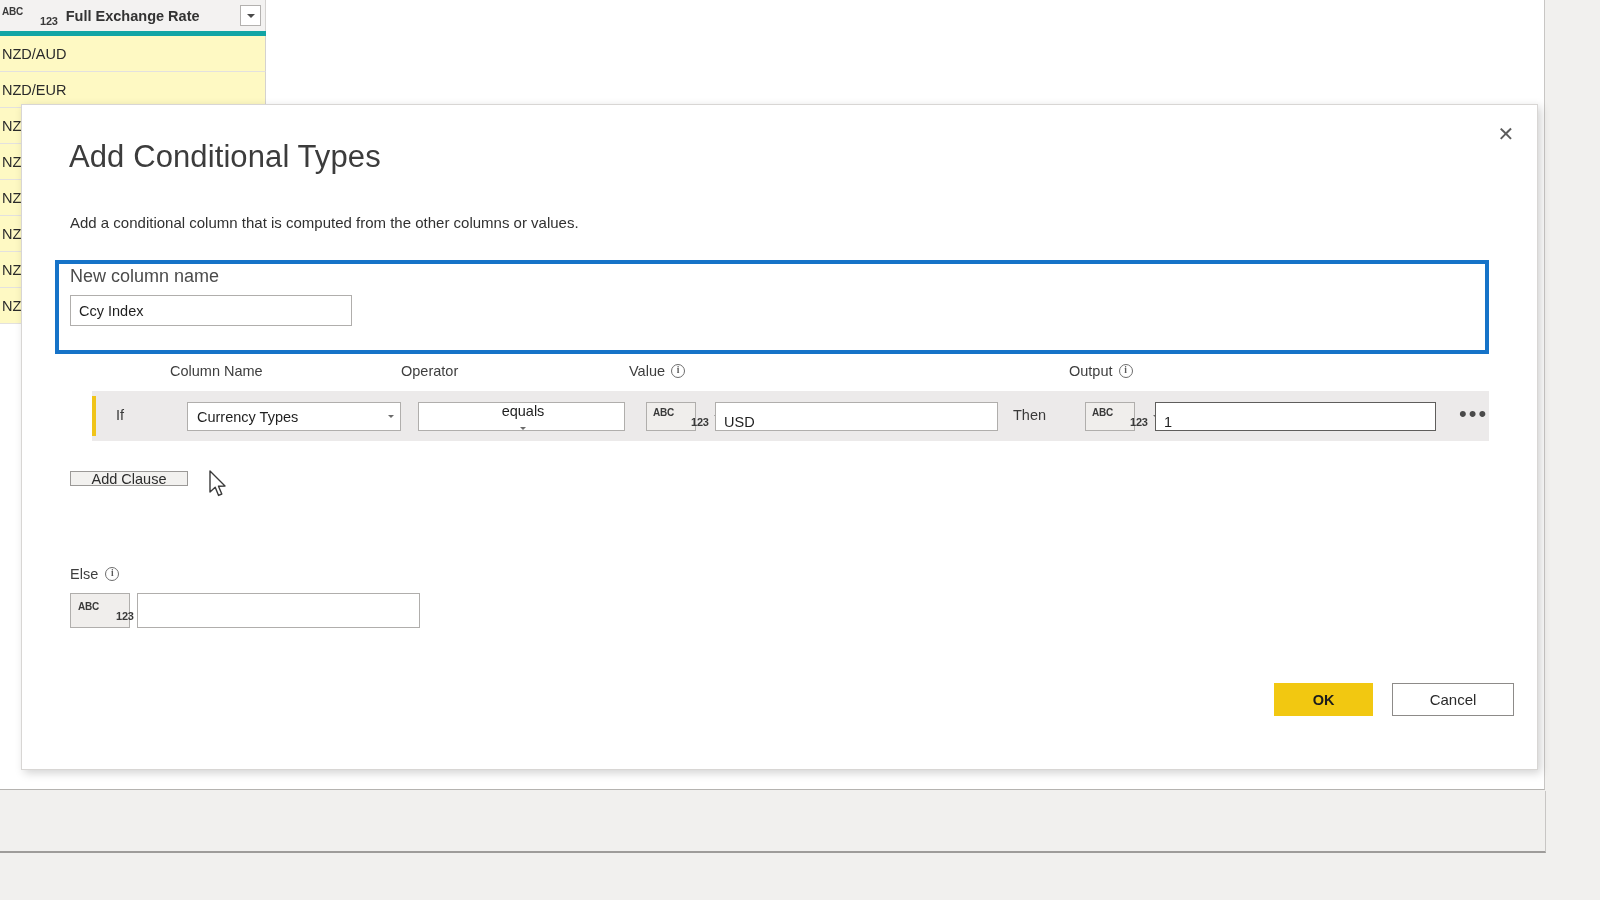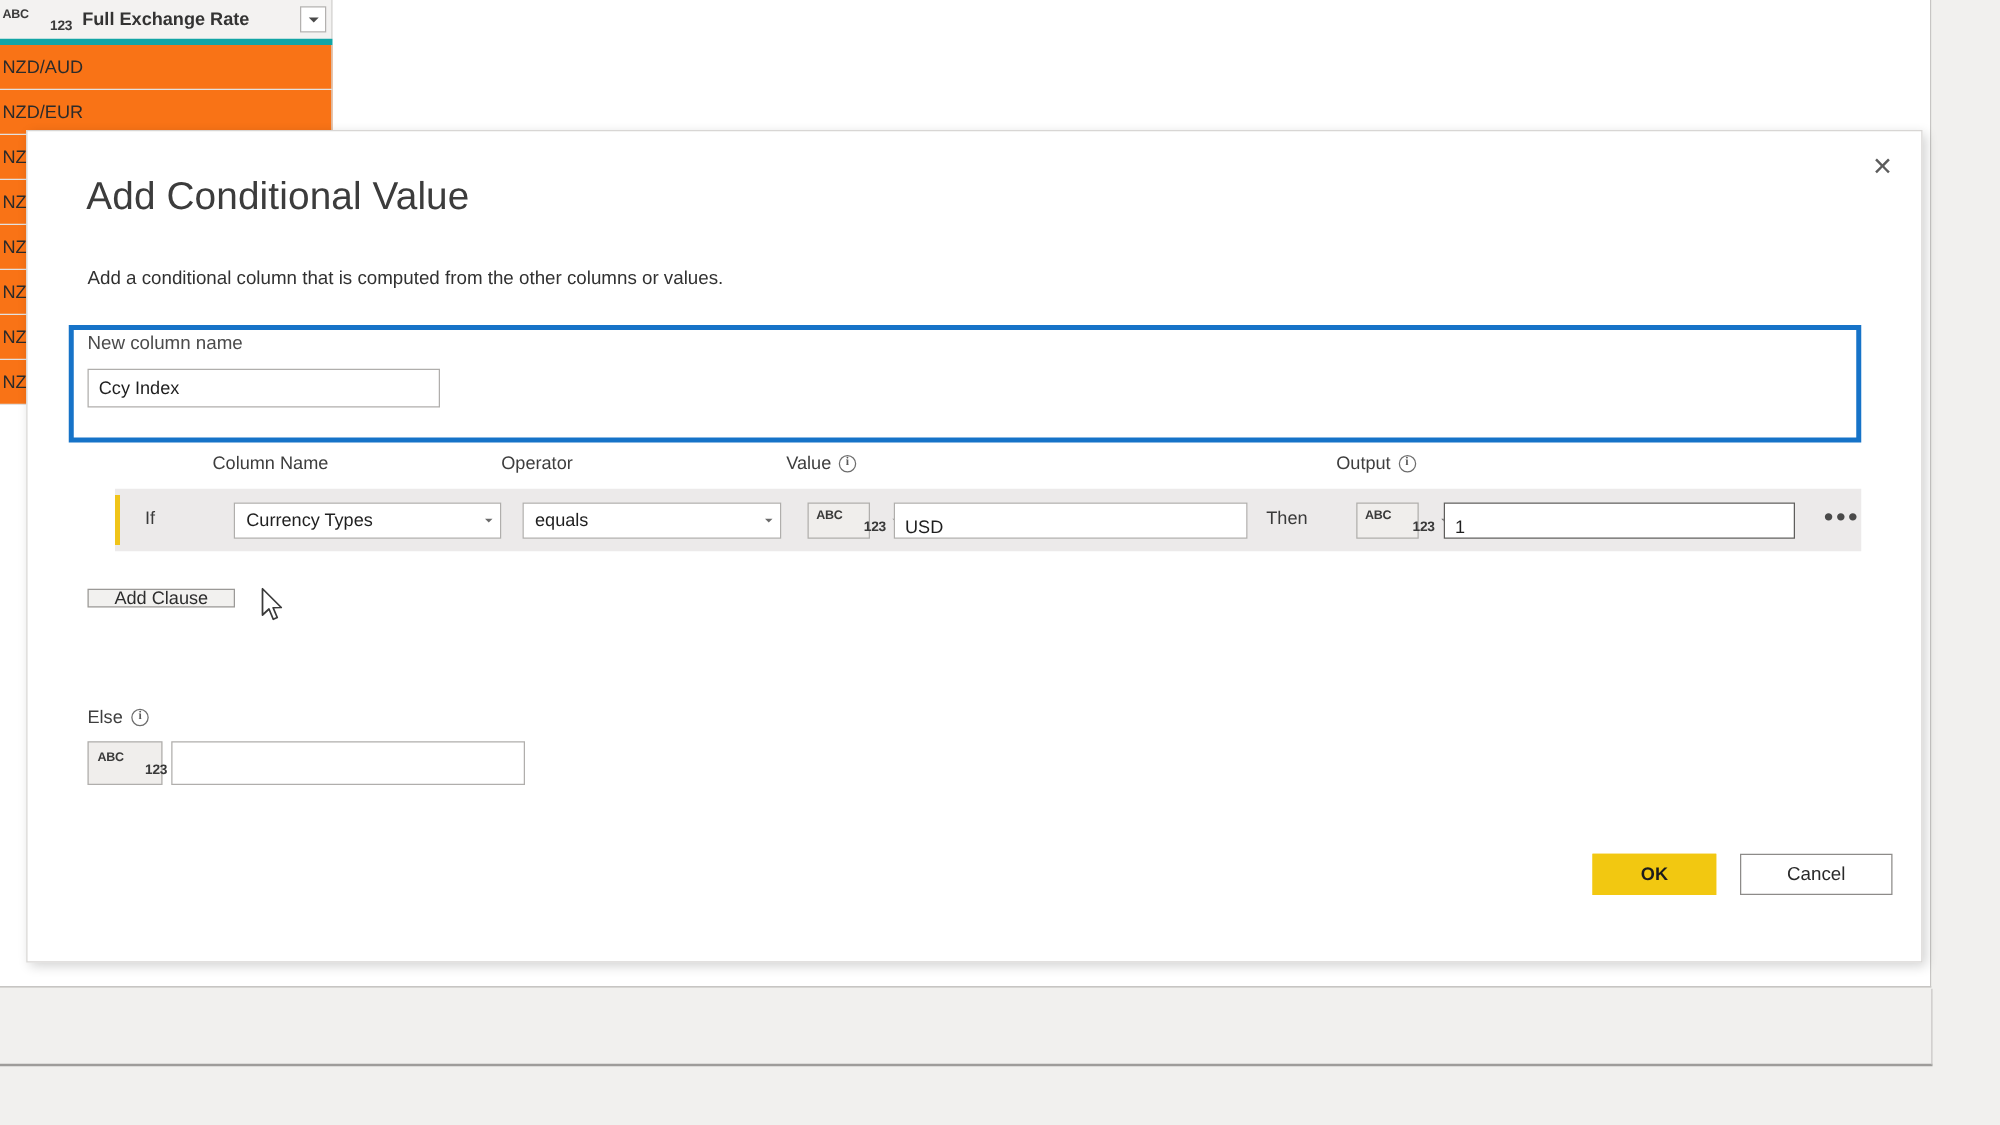--- a/index.html
+++ b/index.html
@@ -64,21 +64,21 @@
   }
 
   #grid-rows { position: absolute; left: 0; top: 36px; width: 266px; }
   .grid-row {
     height: 36px;
     border-bottom: 1px solid #e3e1df;
     border-right: 1px solid #d4d2d0;
     display: flex; align-items: center;
     padding-left: 2px;
     font-size: 14.5px; color: #2b2b2b;
-    background: #f97316;
+    background: #fef9c3;
     white-space: nowrap;
   }
 
   
   #bottom-panel {
     position: absolute; left: 0; top: 791px;
     width: 1546px; height: 62px;
     background: #f1f0ee;
     border-bottom: 2px solid #9e9c9a;
     border-right: 1px solid #c8c6c4;
@@ -116,21 +116,21 @@
     position: absolute;
     left: 33px; top: 155px;
     width: 1434px; height: 94px;
     border: 4px solid #1673c8;
     pointer-events: none;
     z-index: 5;
   }
 
   #newcol-label {
     position: absolute; left: 48px; top: 161px;
-    font-size: 15px; color: #4b4b4b;
+    font-size: 18px; color: #4b4b4b;
   }
   #newcol-input {
     position: absolute; left: 48px; top: 190px;
     width: 282px; height: 31px;
     border: 1px solid #b0aeac; background: #ffffff;
     font-size: 14.5px; color: #1e1e1e;
     padding: 0 8px;
     font-family: "Liberation Sans", sans-serif;
   }
 
@@ -182,21 +182,21 @@
   .combo {
     position: absolute; top: 11px;
     height: 29px; background: #ffffff;
     border: 1px solid #b0aeac;
     display: flex; align-items: center;
     padding: 0 6px 0 9px;
     font-size: 14.5px; color: #1f1f1f;
   }
   .combo .combo-text { flex: 1 1 auto; white-space: nowrap; }
   #combo-colname { left: 95px; width: 214px; }
-  #combo-operator { left: 326px; width: 207px; }
+  #combo-operator { left: 326px; width: 207px; flex-direction: column; }
 
   .typebox {
     position: absolute; top: 11px;
     height: 29px; background: #f0eeec;
     border: 1px solid #b0aeac;
     display: flex; align-items: center; gap: 5px;
     padding: 0 5px 0 6px;
   }
   #type-value { left: 554px; width: 50px; }
   #type-output { left: 993px; width: 50px; }
@@ -310,21 +310,21 @@
 
   </div>
 
   <div id="bottom-panel"></div>
 </div>
 
 <div id="dialog">
 
   <div id="dialog-close">✕</div>
 
-  <div id="dialog-title">Add Conditional Value</div>
+  <div id="dialog-title">Add Conditional Types</div>
   <div id="dialog-subtitle">Add a conditional column that is computed from the other columns or values.</div>
 
   <div id="clause-highlight"></div>
 
   <div id="newcol-label">New column name</div>
   <input id="newcol-input" type="text" value="Ccy Index" style="">
 
   <div class="hdr" id="hdr-colname">
     <span>Column Name</span>
   </div>

